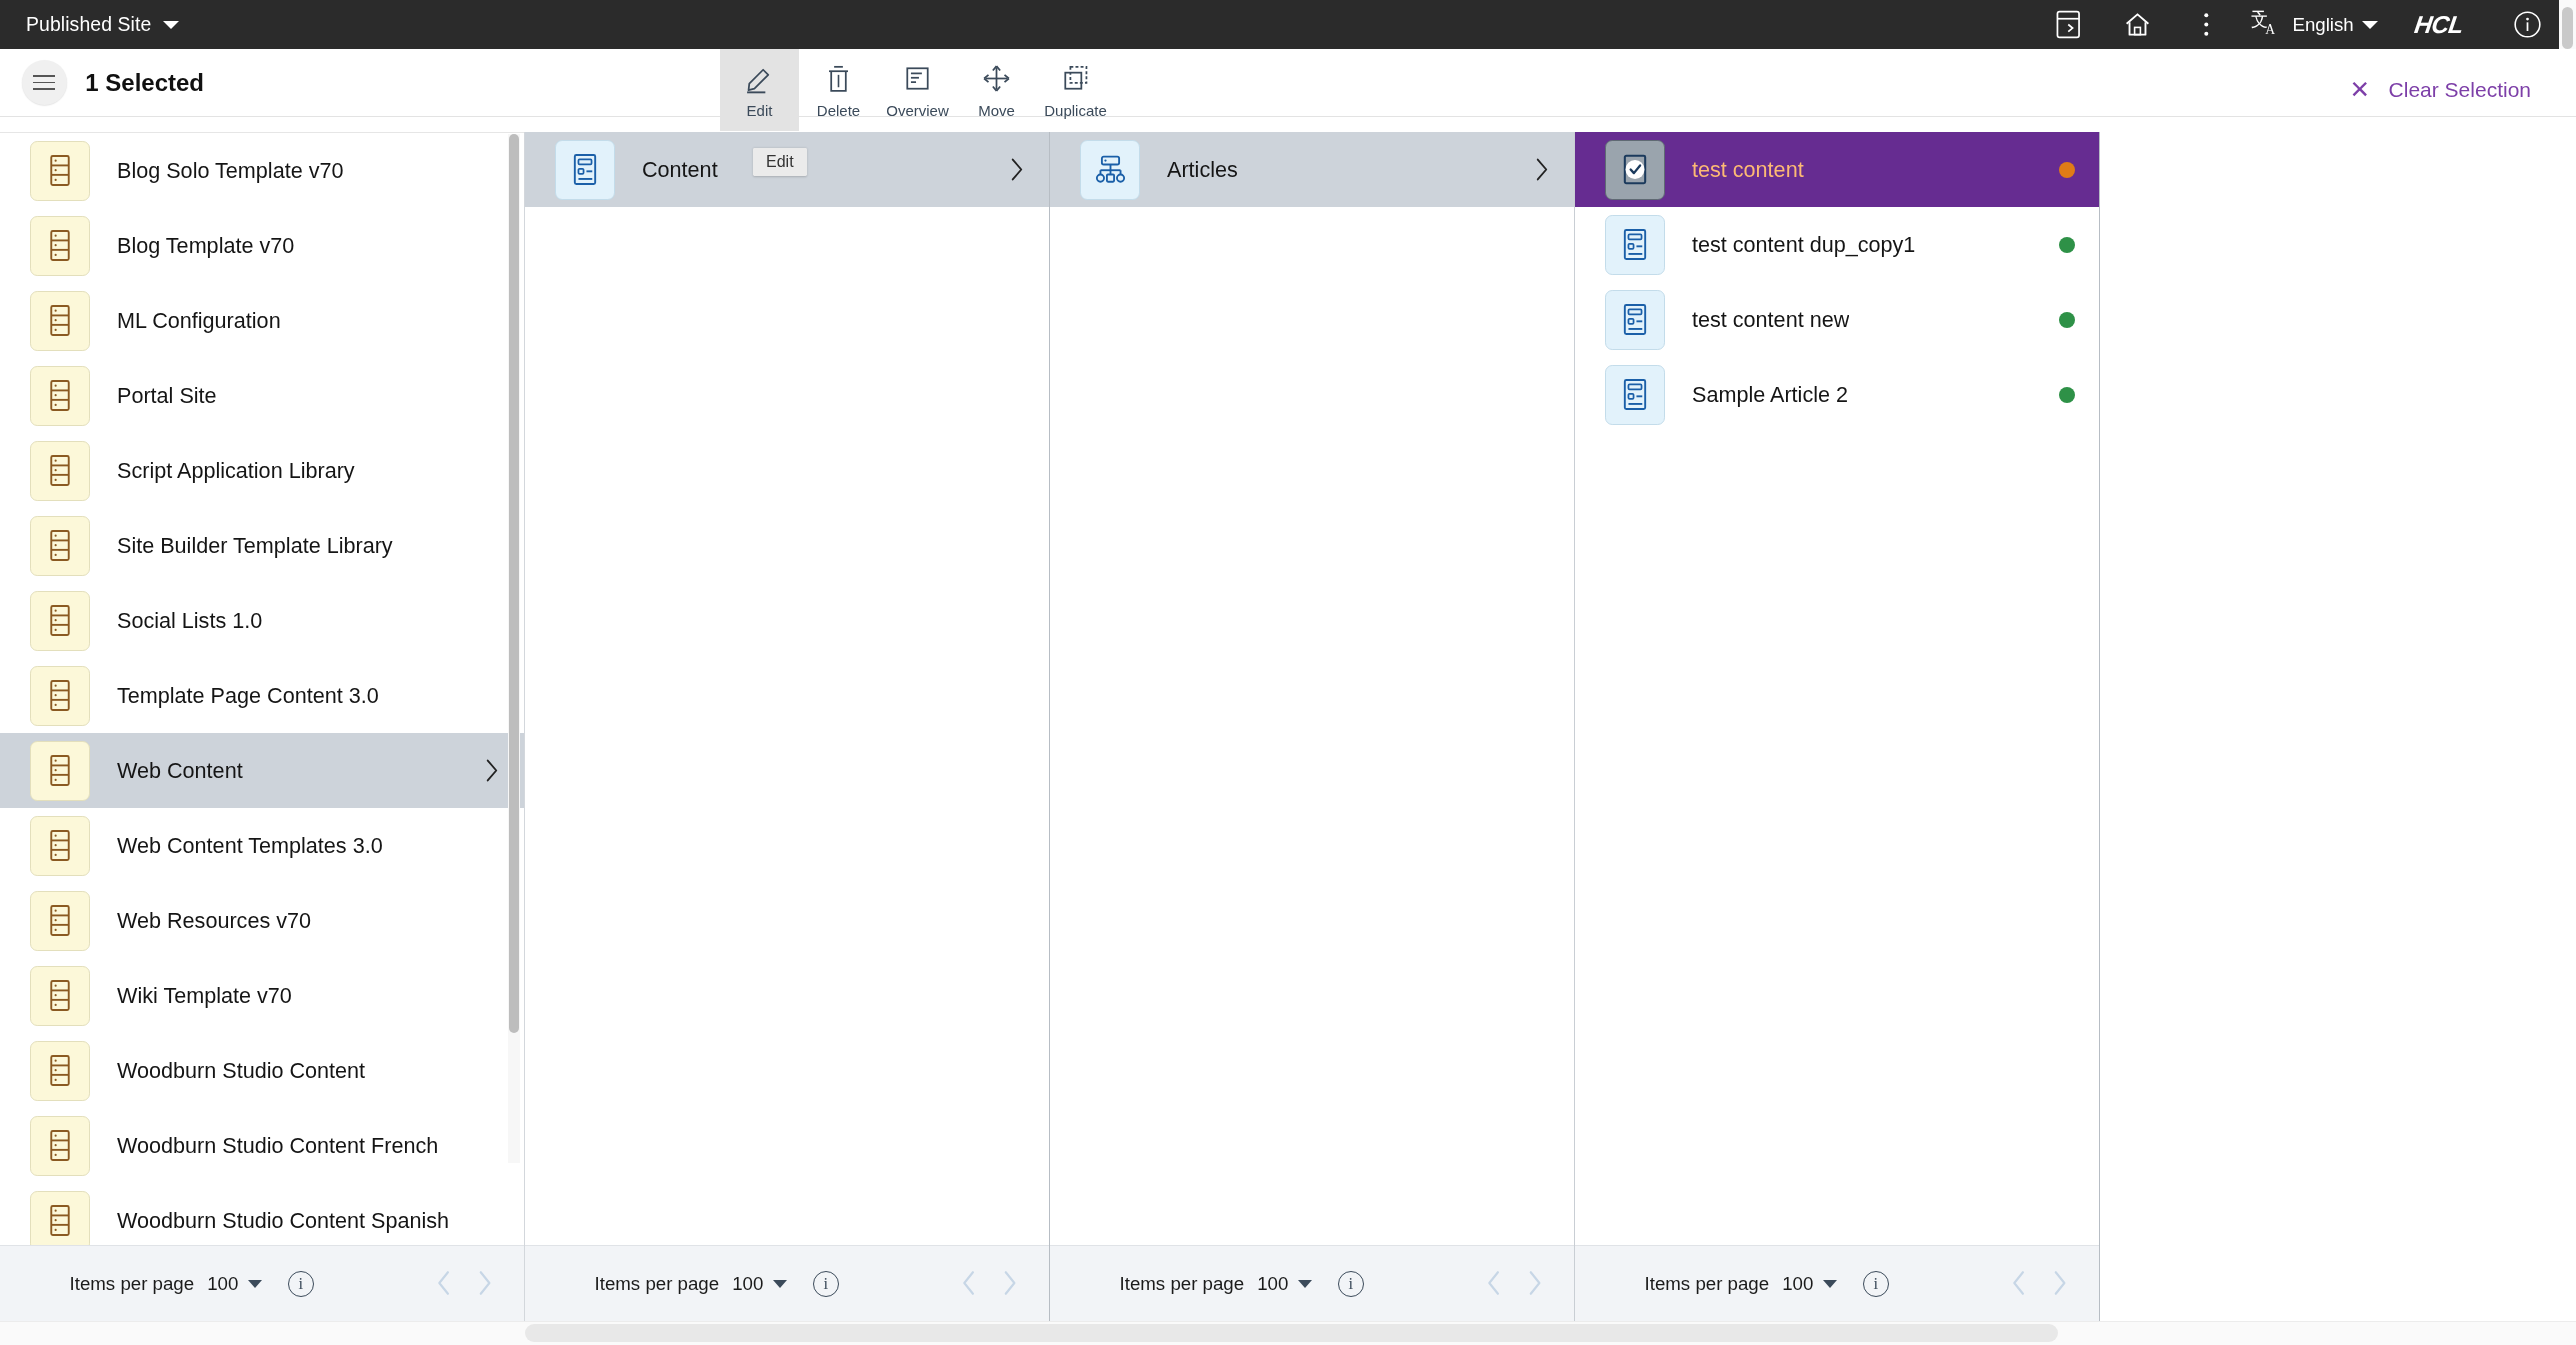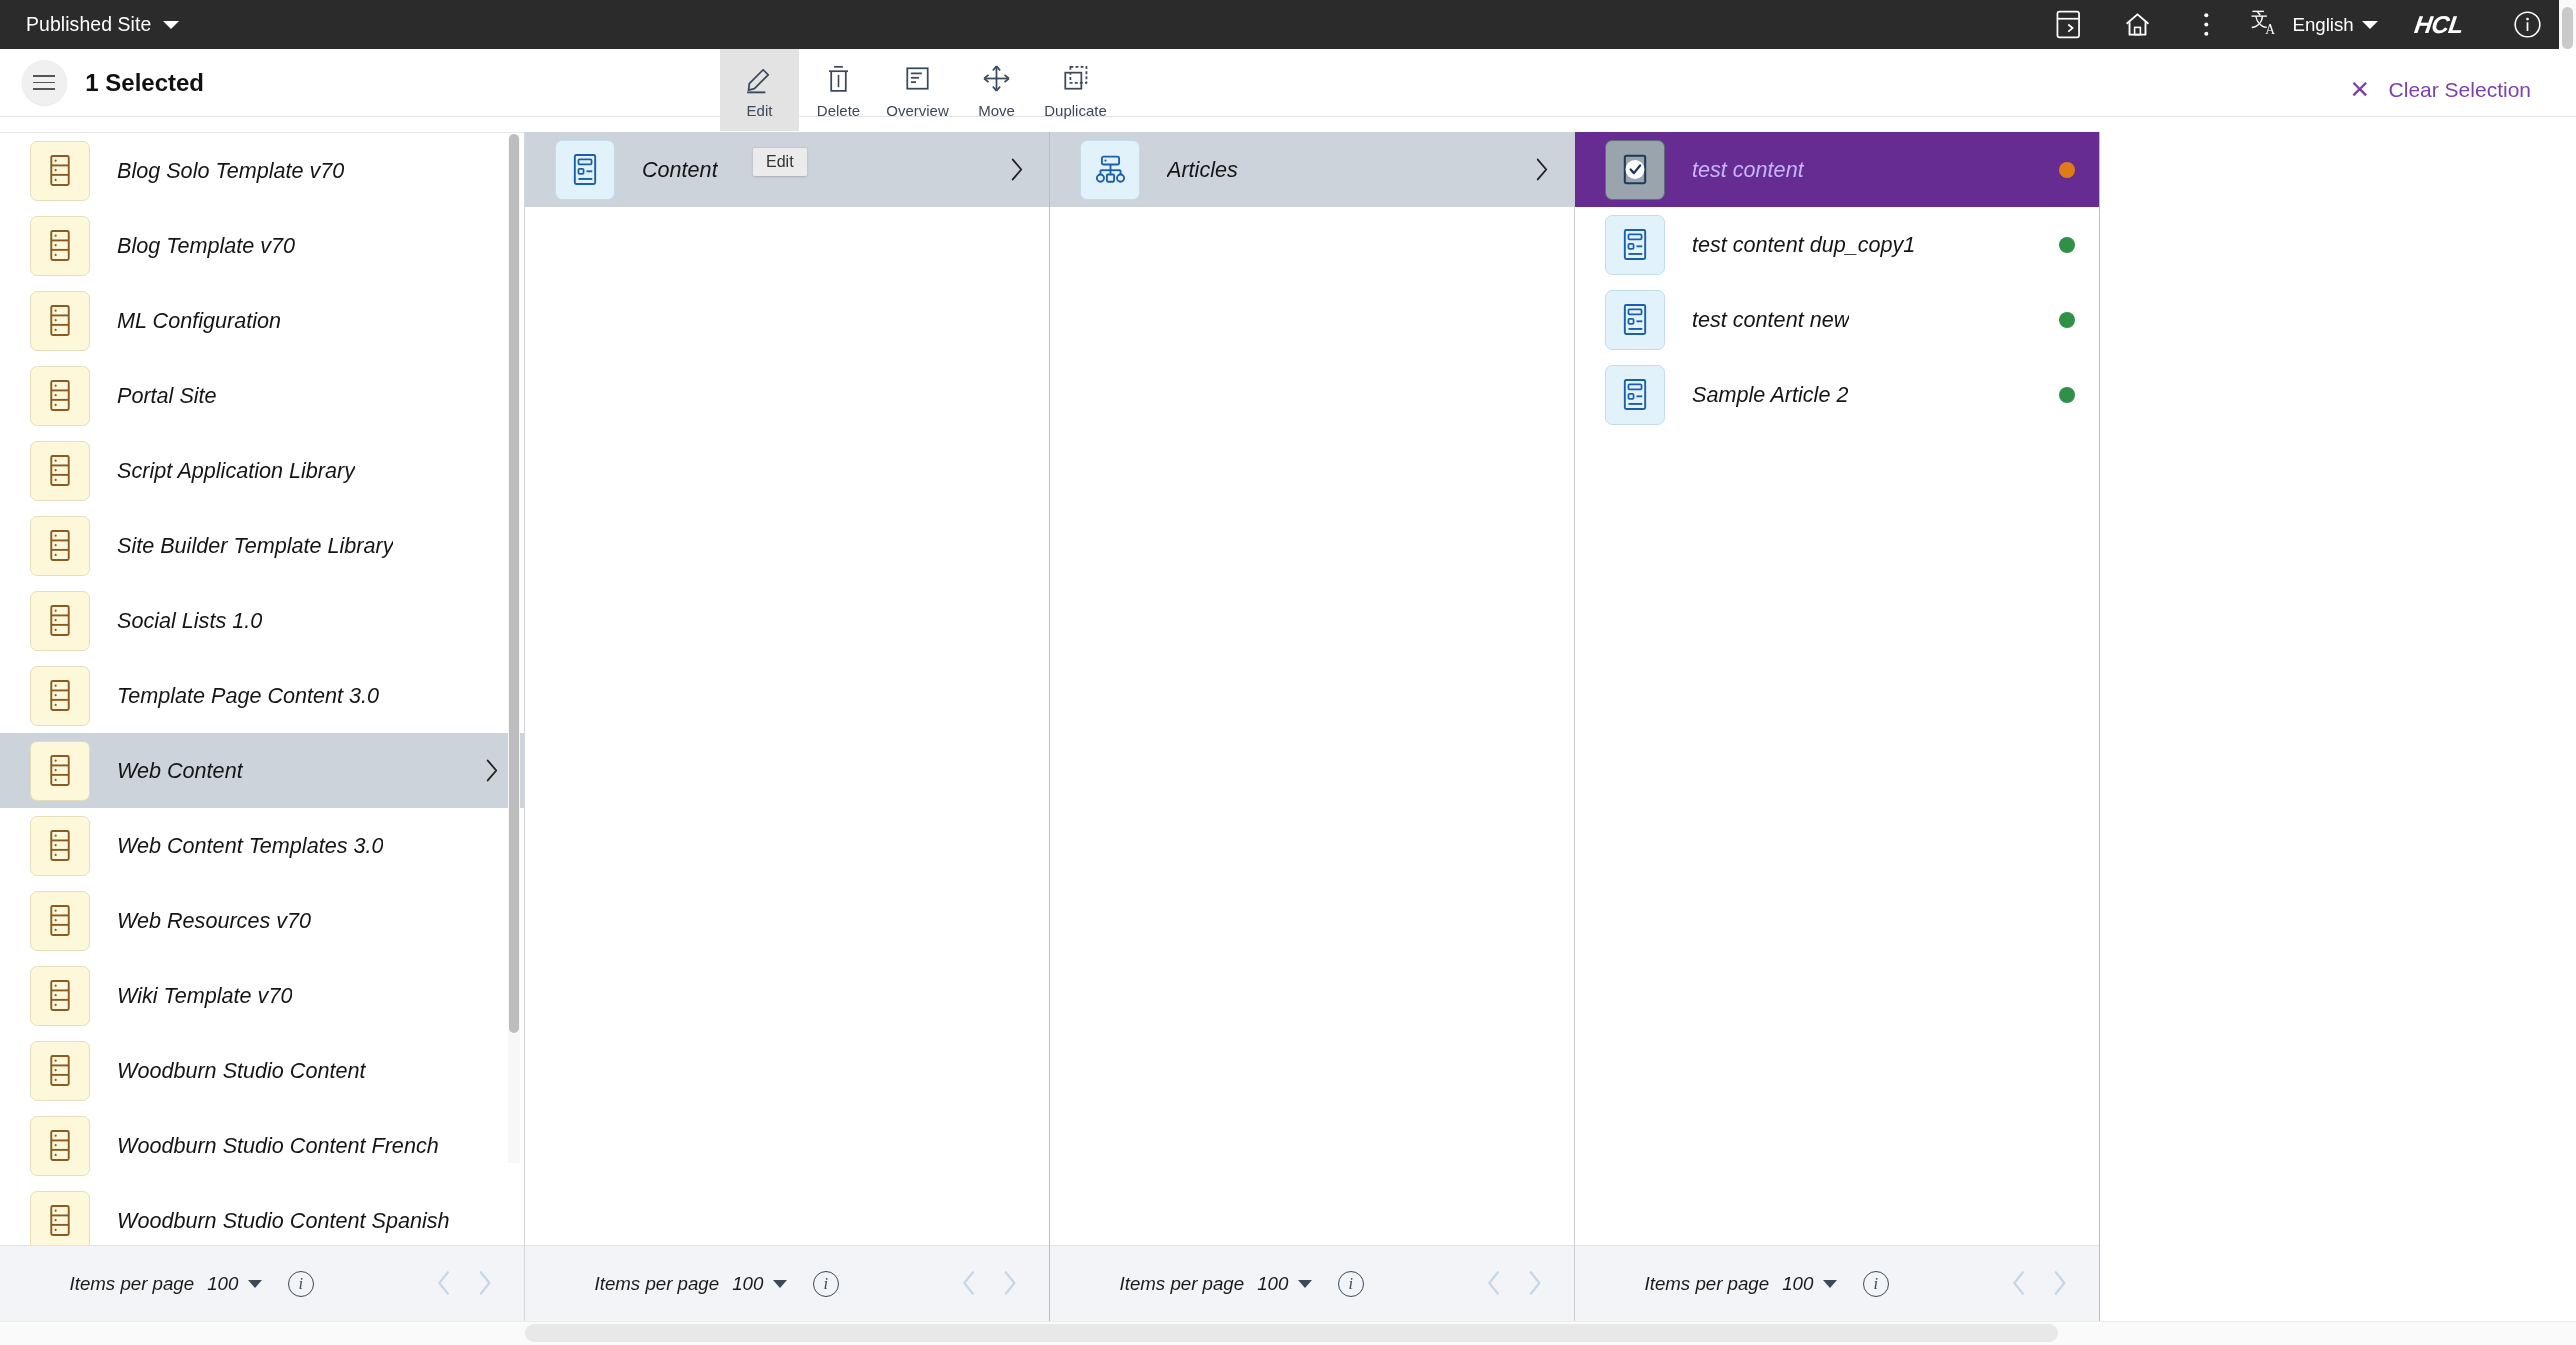--- a/index.html
+++ b/index.html
@@ -108,21 +108,20 @@
     position: absolute; top: 132px; left: 0;
     width: 2576px; height: 1189px;
     display: flex;
     background: #ffffff;
   }
   .col {
     position: relative;
     height: 1189px;
     display: flex; flex-direction: column;
     background: #fff;
-    font-style: italic;
   }
   .col-1 { width: 525px; border-right: 0.7px solid #d3d7dc; }
   .col-2 { width: 525px; border-right: 0.7px solid #b7bdc4; }
   .col-3 { width: 525px; border-right: 0.7px solid #c9ced4; }
   .col-4 { width: 525px; border-right: 0.7px solid #b7bdc4; }
   .col-rest { flex: 1; background: #ffffff; }
 
   .col-list { flex: 1; overflow: hidden; position: relative; }
   .col-1 .col-list { border-top: 0.7px solid #e6e6e6; }
 
@@ -144,21 +143,21 @@
   .tile.cream { background: #fcf8d9; border: 0.7px solid #e3dfbc; }
   .tile.blue  { background: #e2f2fb; border: 0.7px solid #c3dcea; }
   .tile.peach { background: #fdf0e0; border: 0.7px solid #ecd9c1; }
   .tile.gray  { background: #9aa4ad; border: 0.7px solid #5f6a73; }
 
   .row-label {
     margin-left: 27px;
     font-size: 21.6px; color: #151515;
     white-space: nowrap; overflow: hidden; text-overflow: ellipsis;
   }
-  .row.selected-purple .row-label { color: #c4b5fd; }
+  .row.selected-purple .row-label { color: #fdba74; }
 
   .row-spacer { flex: 1; }
   .chev {
     font-size: 0; width: 16px; height: 26px;
     display: flex; align-items: center; justify-content: center;
   }
   .dot { width: 16px; height: 16px; border-radius: 50%; }
   .dot.green  { background: #2e9147; }
   .dot.orange { background: #e07c16; }
 

